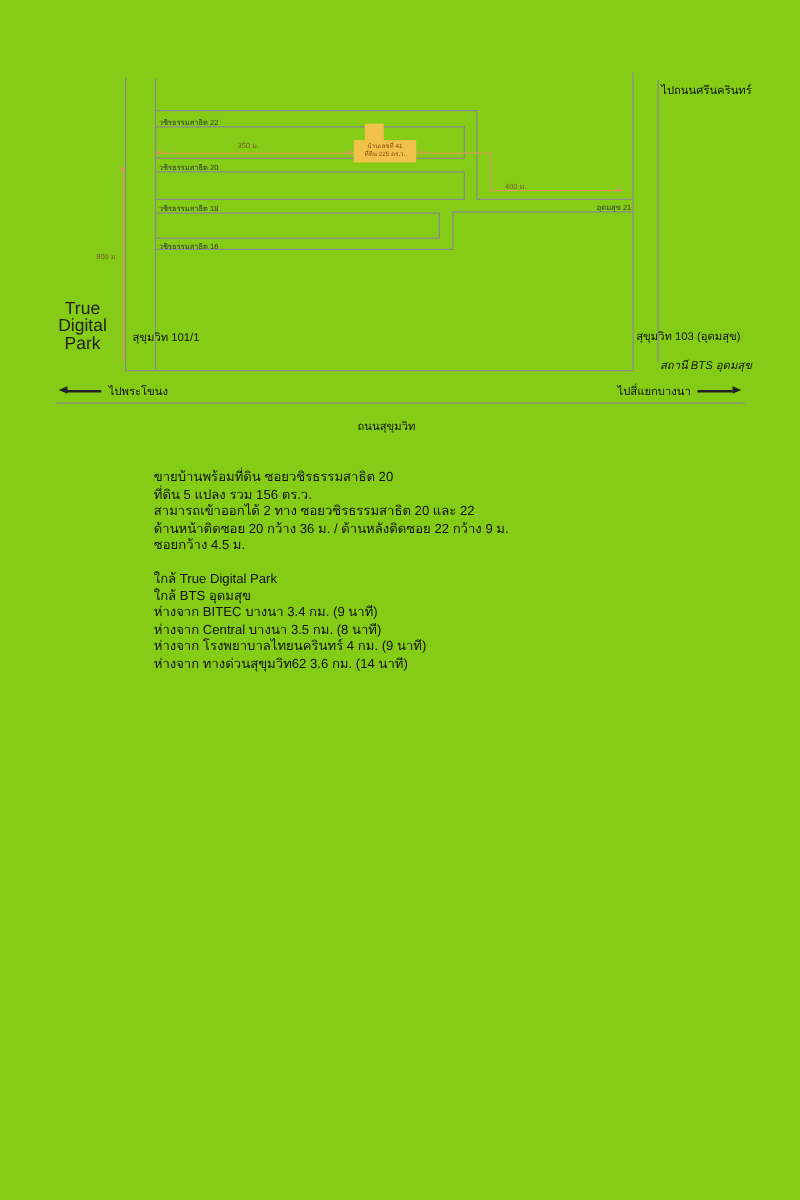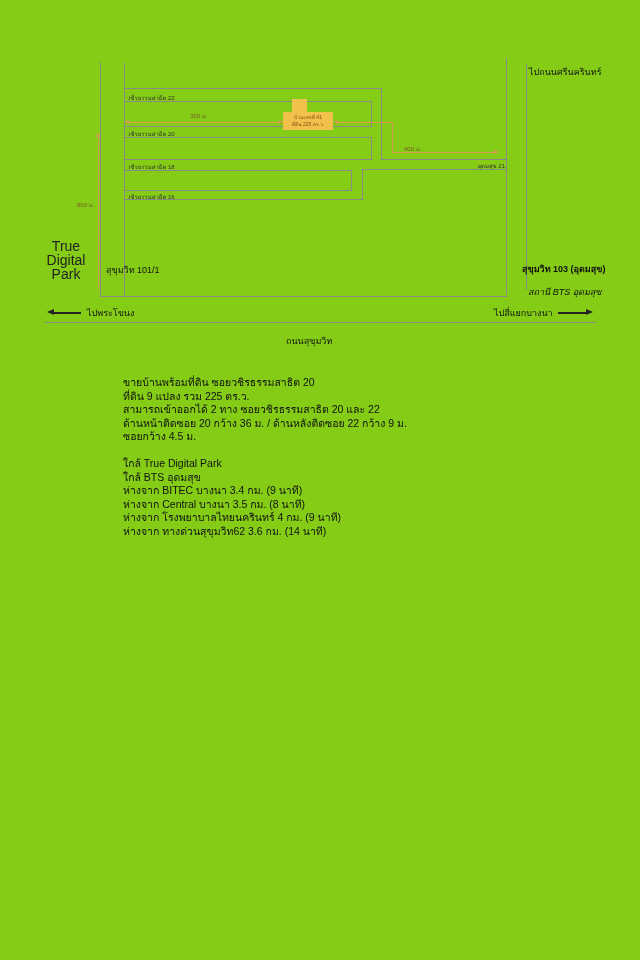--- a/index.html
+++ b/index.html
@@ -90,35 +90,35 @@
     <div>ที่ดิน 225 ตร.ว.</div>
   </div>
 
   <div class="lbl road-lbl" style="left:529px;top:65px;">ไปถนนศรีนครินทร์</div>
   <div class="tdp" style="left:40px;top:239px;">
     <div>True</div>
     <div>Digital</div>
     <div>Park</div>
   </div>
   <div class="lbl road-lbl" style="left:106px;top:263px;">สุขุมวิท 101/1</div>
-  <div class="lbl road-lbl" style="left:522px;top:262px;font-weight:bold;">สุขุมวิท 103 (อุดมสุข)</div>
+  <div class="lbl road-lbl" style="left:509px;top:262px;">สุขุมวิท 103 (อุดมสุข)</div>
   <div class="lbl road-lbl" style="left:528px;top:285px;font-style:italic;">สถานี BTS อุดมสุข</div>
 
   <div class="tri b-left" style="left:47px;top:309px;"></div>
   <div class="barrow" style="left:53px;top:312px;width:28px;"></div>
   <div class="lbl road-lbl" style="left:87px;top:306px;">ไปพระโขนง</div>
   <div class="lbl road-lbl" style="left:286px;top:306px;margin-top:28px;">ถนนสุขุมวิท</div>
   <div class="lbl road-lbl" style="left:494px;top:306px;">ไปสี่แยกบางนา</div>
   <div class="barrow" style="left:558px;top:312px;width:28px;"></div>
   <div class="tri b-right" style="left:586px;top:309px;"></div>
 
   <div class="desc">
     <div class="blk1">
       <div>ขายบ้านพร้อมที่ดิน ซอยวชิรธรรมสาธิต 20</div>
-      <div>ที่ดิน 9 แปลง รวม 225 ตร.ว.</div>
+      <div>ที่ดิน 5 แปลง รวม 156 ตร.ว.</div>
       <div>สามารถเข้าออกได้ 2 ทาง ซอยวชิรธรรมสาธิต 20 และ 22</div>
       <div>ด้านหน้าติดซอย 20 กว้าง 36 ม. / ด้านหลังติดซอย 22 กว้าง 9 ม.</div>
       <div>ซอยกว้าง 4.5 ม.</div>
     </div>
     <div class="blk2">
       <div>ใกล้ True Digital Park</div>
       <div>ใกล้ BTS อุดมสุข</div>
       <div>ห่างจาก BITEC บางนา 3.4 กม. (9 นาที)</div>
       <div>ห่างจาก Central บางนา 3.5 กม. (8 นาที)</div>
       <div>ห่างจาก โรงพยาบาลไทยนครินทร์ 4 กม. (9 นาที)</div>

